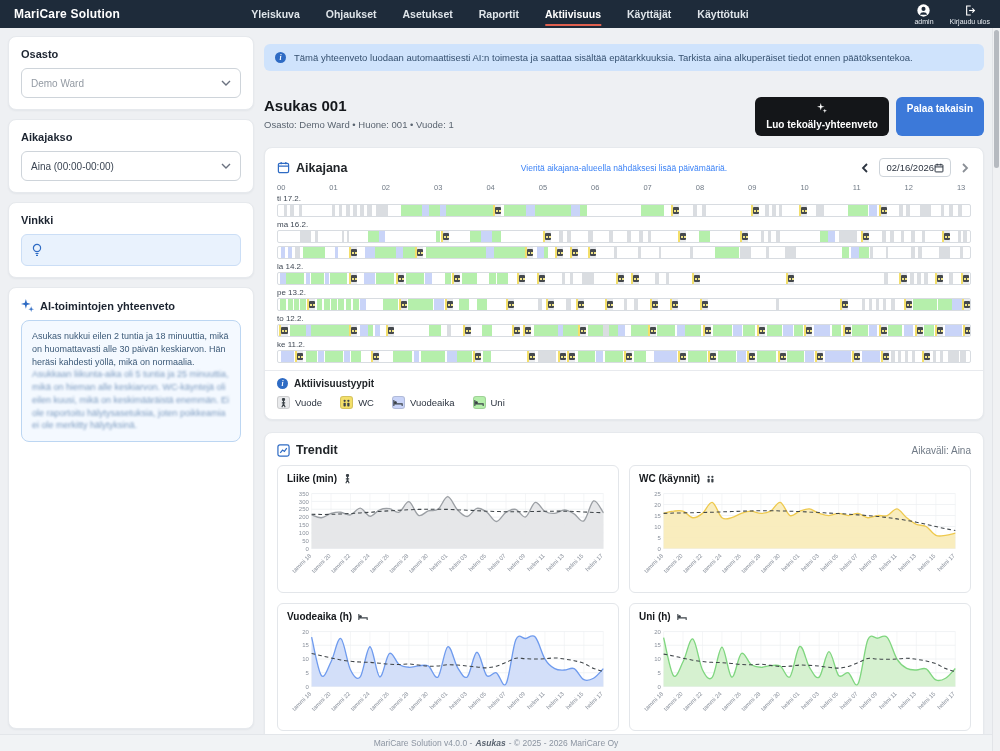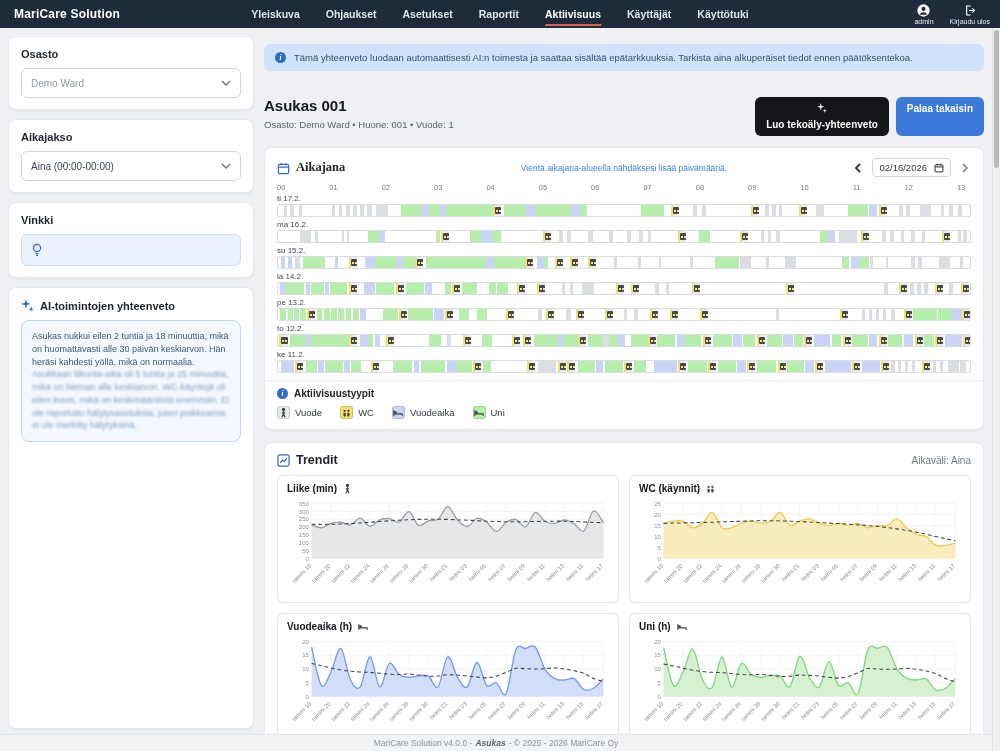--- a/index.html
+++ b/index.html
@@ -43,25 +43,25 @@
   .patient-title { font-size:15px; font-weight:bold; color:#15181c; }
   .patient-sub { font-size:9.5px; color:#5a6470; margin-top:5px; }
   .head-btns { margin-left:auto; display:flex; gap:7px; }
   .btn { border:none; border-radius:6px; font-size:10px; font-weight:600; padding:6px 11px; cursor:pointer; display:flex; align-items:center; gap:6px; font-family:inherit;flex-direction:column; }
   .btn-dark { background:#141619; color:#fff; }
   .btn-blue { background:#3c79d9; color:#fff; }
 
   
   .tl-card { margin-top:11px; padding:10px 12px 8px; }
   .tl-head { display:flex; align-items:center; position:relative; margin-bottom:6px; }
-  .tl-title { font-size:12.5px; font-weight:bold; display:flex; align-items:flex-end; gap:6px;font-family:Liberation Serif, serif; }
+  .tl-title { font-size:12.5px; font-weight:bold; display:flex; align-items:center; gap:6px; }
   .tl-hint { position:absolute; left:50%; transform:translateX(-50%); font-size:8.5px; color:#3b82f6; }
   .tl-ctrl { margin-left:auto; display:flex; align-items:center; gap:8px; }
   .chev { background:none; border:none; cursor:pointer; padding:2px; display:flex; }
-  .date-input { border:1px solid #ced4da; border-radius:4px; padding:3px 6px; font-size:9.5px; color:#2c3440; display:flex; align-items:center; gap:7px; cursor:pointer; background:#fff; }
+  .date-input { border:1px solid #ced4da; border-radius:4px; padding:3px 6px; font-size:9.5px; color:#2c3440; display:flex; align-items:center; cursor:pointer; background:#fff; }
   .hours { display:flex; margin:4px 0 2px;gap:44px; }
   .hours span { flex:1; font-size:7.5px; color:#707a86; }
   .t-row { margin-bottom:3px; }
   .t-row .day { font-size:8px; color:#3f4854; margin-bottom:1px; }
   .bar { position:relative; height:13px; background:#fff; border:1px solid #d8dce1; border-radius:2px; overflow:hidden; cursor:pointer; }
   .seg { position:absolute; top:0; bottom:0; }
   .seg.u { background:#b5efab; }
   .seg.b { background:#c9d4f8; }
   .seg.l { background:#dadde1; }
   .wcm { position:absolute; top:0; bottom:0; width:8px; min-width:8px; background:#e9ebee; }
@@ -393,21 +393,20 @@
                 <span class="seg l" style="left: 93%; width: 0.5%;"></span>
                 <span class="wcm" style="left: 96%; width: 1%;">
                   <i></i>
                   <b></b>
                 </span>
                 <span class="seg l" style="left: 98.2%; width: 0.5%;"></span>
                 <span class="seg l" style="left: 99%; width: 0.5%;"></span>
               </div>
             </div>
             <div class="t-row">
-              <div class="day">su 15.2.</div>
               <div class="bar">
                 <span class="seg b" style="left: 0.5%; width: 0.5%;"></span>
                 <span class="seg b" style="left: 1.5%; width: 0.5%;"></span>
                 <span class="seg l" style="left: 2.5%; width: 0.7%;"></span>
                 <span class="seg u" style="left: 3.6%; width: 3.2%;"></span>
                 <span class="seg b" style="left: 8.3%; width: 0.4%;"></span>
                 <span class="wcm" style="left: 10.3%; width: 1%;">
                   <i></i>
                   <b></b>
                 </span>

